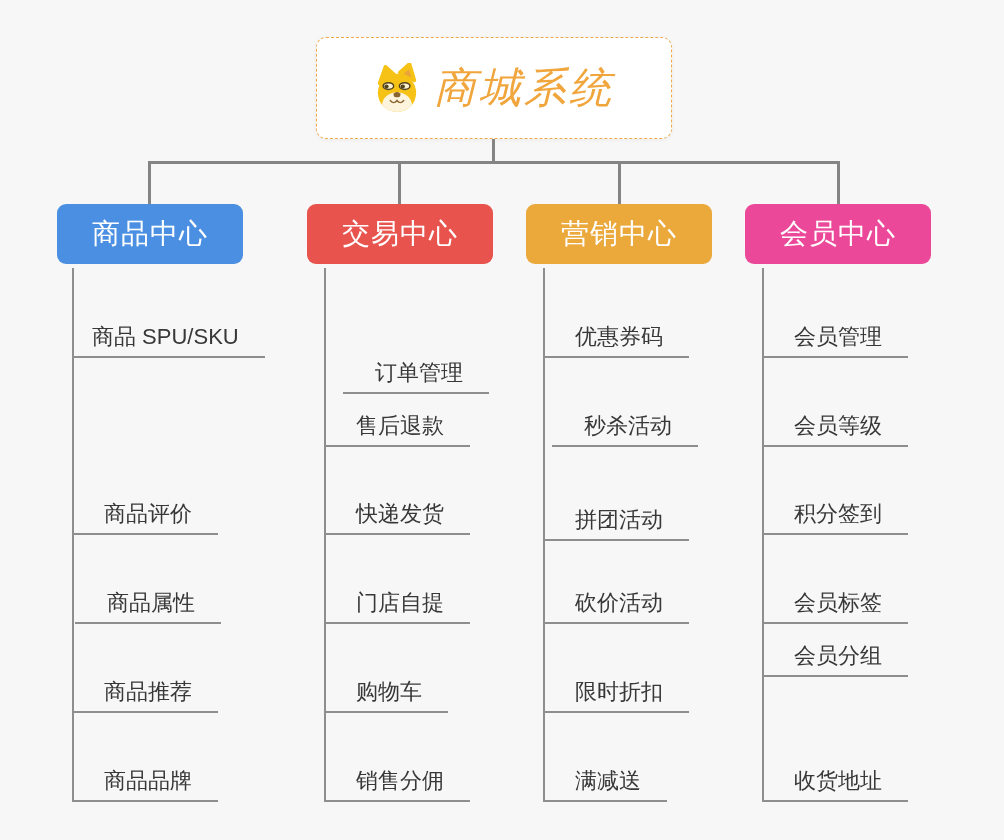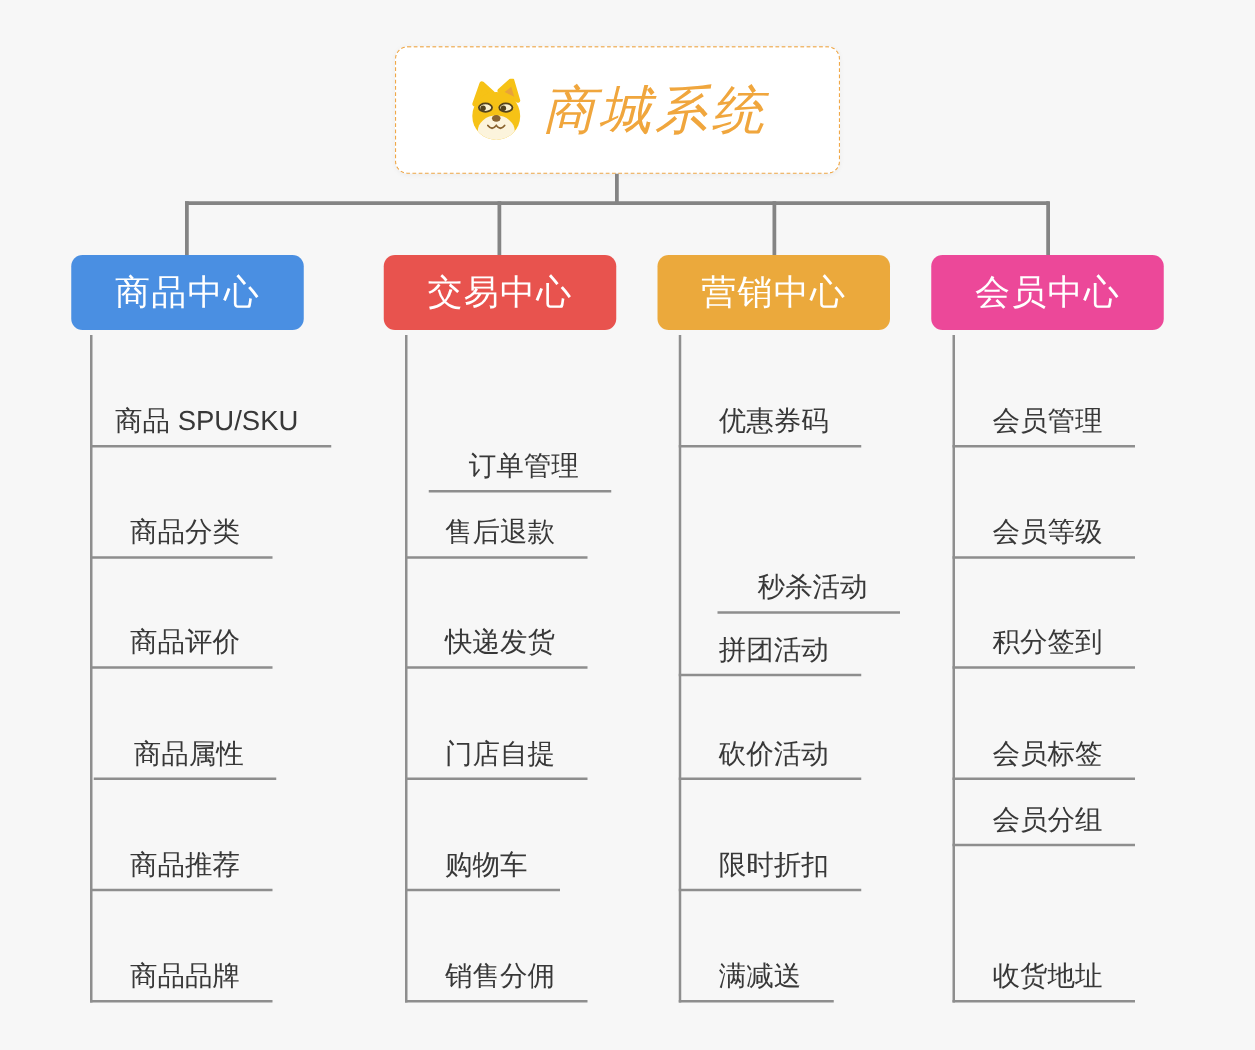--- a/index.html
+++ b/index.html
@@ -97,35 +97,34 @@
   <div class="branch" style="left: 307px; background-color: rgb(232, 83, 78);">交易中心</div>
   <div class="branch" style="left: 526px; background-color: rgb(235, 169, 60);">营销中心</div>
   <div class="branch" style="left: 745px; background-color: #ec4899;">会员中心</div>
 
   <div class="rail" style="left:72px;top:268px;height:534px;"></div>
   <div class="rail" style="left:324px;top:268px;height:534px;"></div>
   <div class="rail" style="left:543px;top:268px;height:534px;"></div>
   <div class="rail" style="left:762px;top:268px;height:534px;"></div>
 
   <div class="leaf" style="left:72px;top:324px;padding-left:20px;">商品 SPU/SKU</div>
-  <div class="leaf" style="left:72px;top:413px;">商品分类</div>
   <div class="leaf" style="left:72px;top:501px;">商品评价</div>
   <div class="leaf" style="left:75px;top:590px;">商品属性</div>
   <div class="leaf" style="left:72px;top:679px;">商品推荐</div>
   <div class="leaf" style="left:72px;top:768px;">商品品牌</div>
 
   <div class="leaf" style="left:343px;top:324px;margin-top:36px;">订单管理</div>
   <div class="leaf" style="left:324px;top:413px;">售后退款</div>
   <div class="leaf" style="left:324px;top:501px;">快递发货</div>
   <div class="leaf" style="left:324px;top:590px;">门店自提</div>
   <div class="leaf" style="left:324px;top:679px;">购物车</div>
   <div class="leaf" style="left:324px;top:768px;">销售分佣</div>
 
   <div class="leaf" style="left:543px;top:324px;">优惠券码</div>
-  <div class="leaf" style="left:574px;top:413px;margin-top:44px;">秒杀活动</div>
+  <div class="leaf" style="left:552px;top:413px;">秒杀活动</div>
   <div class="leaf" style="left:543px;top:507px;">拼团活动</div>
   <div class="leaf" style="left:543px;top:590px;">砍价活动</div>
   <div class="leaf" style="left:543px;top:679px;">限时折扣</div>
   <div class="leaf" style="left:543px;top:768px;">满减送</div>
 
   <div class="leaf" style="left:762px;top:324px;">会员管理</div>
   <div class="leaf" style="left:762px;top:413px;">会员等级</div>
   <div class="leaf" style="left:762px;top:501px;">积分签到</div>
   <div class="leaf" style="left:762px;top:590px;">会员标签</div>
   <div class="leaf" style="left:762px;top:643px;">会员分组</div>

